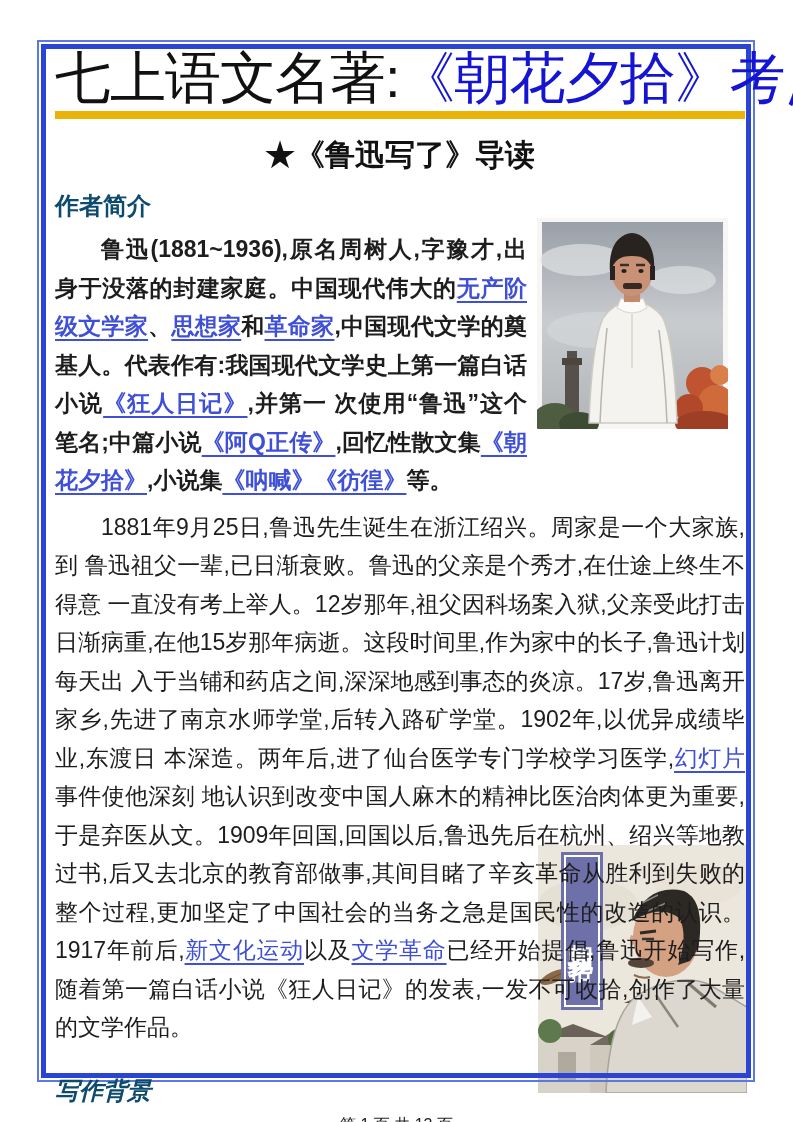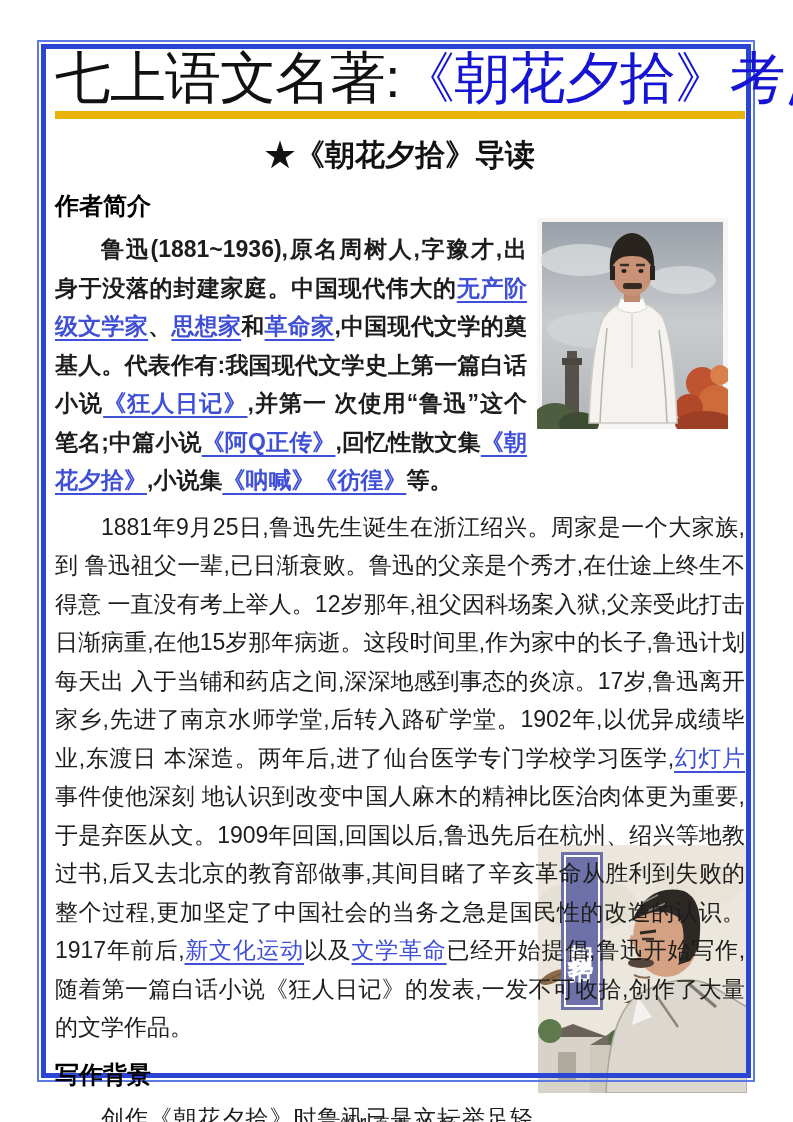--- a/index.html
+++ b/index.html
@@ -31,22 +31,22 @@
   .title {
     margin: 0; font-size: 56px; font-weight: 400; letter-spacing: -1px;
     line-height: 52px; white-space: nowrap; text-align: center;
     border-bottom: 8px solid #eab308; padding-bottom: 7px;
   }
   .t-black { color: #111111; }
   .t-blue  { color: #1414d2; }
 
   .subtitle { margin: 16px 0 0 0; font-size: 30px; font-weight: bold; text-align: center; color: #111111; }
 
-  .sec-heading { margin: 14px 0 0 0; font-size: 24px; font-weight: bold; color: #000000; }
-  .sec-heading.h2nd { margin-top: 12px; }
+  .sec-heading { margin: 14px 0 0 0; font-size: 24px; font-weight: bold; color: #0c4a6e; }
+  .sec-heading.h2nd { margin-top: 28px; font-style: italic; }
 
   .para {
     margin: 8px 0 0 0; font-size: 23px; line-height: 38.5px;
     text-align: justify; text-indent: 2em; color: #1d1d1d;
   }
   .para.narrow  { width: 472px; font-weight: bold; }
   .para.narrow3 { width: 478px; }
 
   .doclink { color: #3f4fd6; text-decoration: underline; text-decoration-thickness: 2px; text-underline-offset: 5px; }
 
@@ -148,21 +148,21 @@
     <div class="banner">朝花夕拾</div>
   </div>
 
   <div class="frame">
     <div class="frame-inner"></div>
   </div>
 
   <div class="content">
     <h1 class="title"><span class="t-black">七上语文名著:</span><span class="t-blue">《朝花夕拾》考点汇总</span></h1>
 
-    <h2 class="subtitle">★《朝花夕拾》导读</h2>
+    <h2 class="subtitle">★《鲁迅写了》导读</h2>
 
     <h3 class="sec-heading">作者简介</h3>
     <p class="para narrow"><span>鲁迅(1881~1936),原名周树人,字豫才,出身于没落的封建家庭。中国现代伟大的</span><a class="doclink">无产阶级文学家</a><span>、</span><a class="doclink">思想家</a><span>和</span><a class="doclink">革命家</a><span>,中国现代文学的奠基人。代表作有:我国现代文学史上第一篇白话小说</span><a class="doclink">《狂人日记》</a><span>,并第一 次使用“鲁迅”这个笔名;中篇小说</span><a class="doclink">《阿Q正传》</a><span>,回忆性散文集</span><a class="doclink">《朝花夕拾》</a><span>,小说集</span><a class="doclink">《呐喊》《彷徨》</a><span>等。</span></p>
     <p class="para"><span>1881年9月25日,鲁迅先生诞生在浙江绍兴。周家是一个大家族,到 鲁迅祖父一辈,已日渐衰败。鲁迅的父亲是个秀才,在仕途上终生不得意 一直没有考上举人。12岁那年,祖父因科场案入狱,父亲受此打击日渐病重,在他15岁那年病逝。这段时间里,作为家中的长子,鲁迅计划每天出 入于当铺和药店之间,深深地感到事态的炎凉。17岁,鲁迅离开家乡,先进了南京水师学堂,后转入路矿学堂。1902年,以优异成绩毕业,东渡日 本深造。两年后,进了仙台医学专门学校学习医学,</span><a class="doclink">幻灯片</a><span>事件使他深刻 地认识到改变中国人麻木的精神比医治肉体更为重要,于是弃医从文。1909年回国,回国以后,鲁迅先后在杭州、绍兴等地教过书,后又去北京的教育部做事,其间目睹了辛亥革命从胜利到失败的整个过程,更加坚定了中国社会的当务之急是国民性的改造的认识。1917年前后,</span><a class="doclink">新文化运动</a><span>以及</span><a class="doclink">文学革命</a><span>已经开始提倡,鲁迅开始写作,随着第一篇白话小说《狂人日记》的发表,一发不可收拾,创作了大量的文学作品。</span></p>
 
     <h3 class="sec-heading h2nd">写作背景</h3>
     <p class="para narrow3"><span>创作《朝花夕拾》时鲁迅已是文坛举足轻重的作家。1926年“三一八”惨案后,鲁迅写了《纪念刘和珍君》等文,愤怒声讨政府的无耻行径,遭到政府的迫害,不</span></p>
   </div>
 
   <div class="footer">第 1 页 共 13 页</div>

